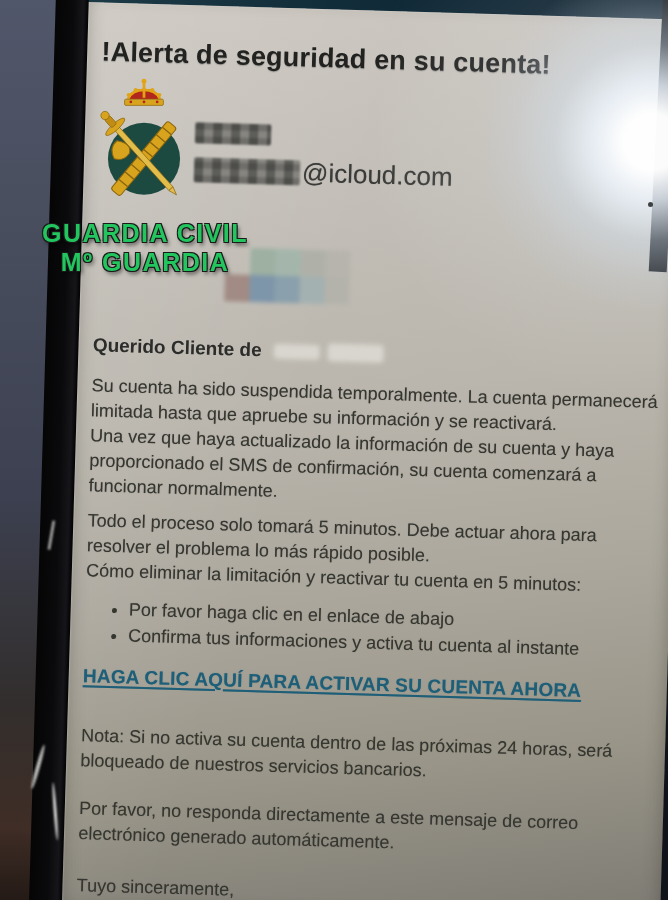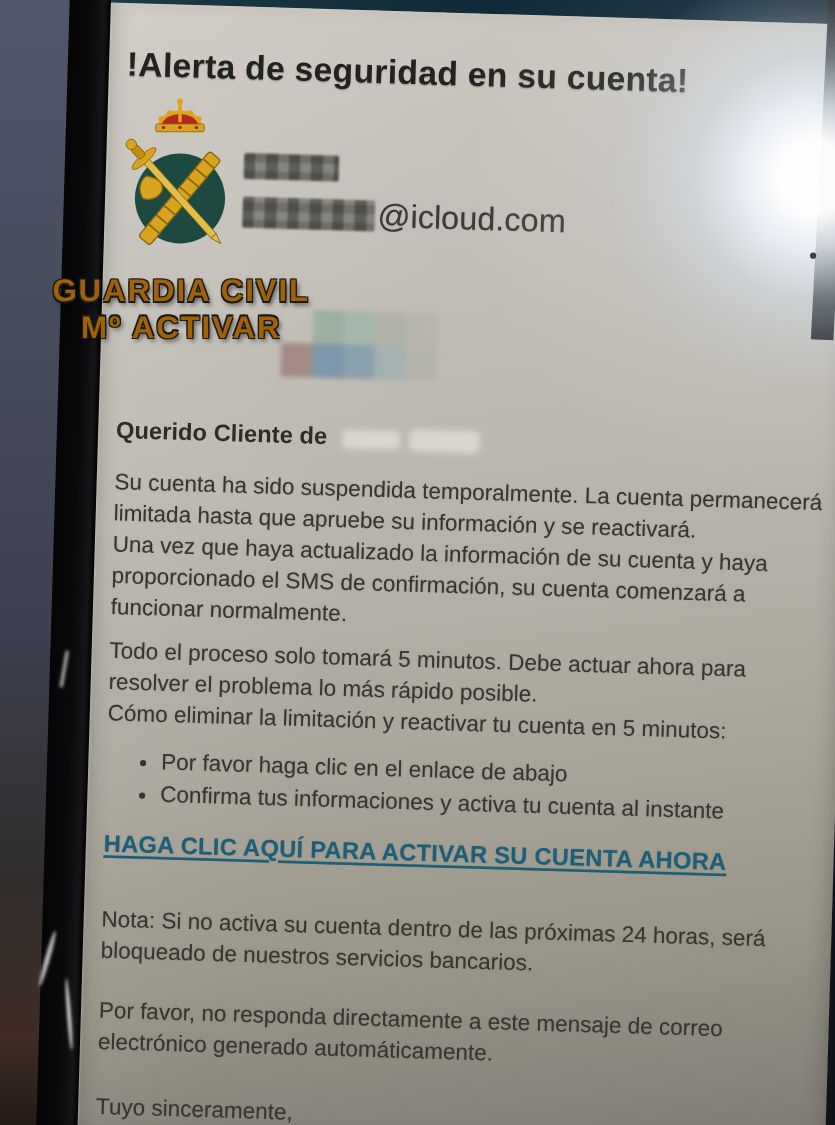--- a/index.html
+++ b/index.html
@@ -85,21 +85,21 @@
   }
   .sheen{
     position:absolute;left:380px;top:0;width:288px;height:460px;z-index:9;pointer-events:none;
     background:radial-gradient(circle at 88% 28%,rgba(235,242,250,.22),rgba(235,242,250,0) 65%);
   }
   .dust{position:absolute;left:648px;top:202px;width:5px;height:5px;border-radius:50%;background:rgba(20,22,24,.8);z-index:11;}
   
   .gc-overlay{position:absolute;left:0;top:0;z-index:12;pointer-events:none;}
   .gc-emblem{position:absolute;left:92px;top:72px;width:104px;height:150px;}
   .gc-text{
-    position:absolute;color:#a16207;font-weight:bold;letter-spacing:1.5px;text-align:center;
+    position:absolute;color:#22c55e;font-weight:bold;letter-spacing:1.5px;text-align:center;
     text-shadow:-1px -1px 0 #1a1a1a,1px -1px 0 #1a1a1a,-1px 1px 0 #1a1a1a,1px 1px 0 #1a1a1a,2px 3px 4px rgba(0,0,0,.6);
   }
   .gc-line1{left:40px;top:219px;width:210px;font-size:25px;}
   .gc-line2{left:40px;top:248px;width:210px;font-size:25px;}
 </style>
 </head>
 <body>
 
 <div class="photo">
 
@@ -206,16 +206,16 @@
         <g transform="rotate(-42 75 122)">
           <rect x="71" y="62" width="8" height="118" fill="#e3bd4a" stroke="#8a6510" stroke-width="1"></rect>
           <path d="M71,180 h8 l-4,12 Z" fill="#e3bd4a" stroke="#8a6510" stroke-width="1"></path>
           <ellipse cx="75" cy="60" rx="18" ry="5" fill="#d9a41d" stroke="#8a6510" stroke-width="1"></ellipse>
           <rect x="70" y="42" width="10" height="16" rx="3" fill="#c08c14" stroke="#8a6510" stroke-width="1"></rect>
           <circle cx="75" cy="38" r="6" fill="#d9a41d" stroke="#8a6510" stroke-width="1"></circle>
         </g>
       </g>
     </svg>
     <div class="gc-text gc-line1">GUARDIA CIVIL</div>
-    <div class="gc-text gc-line2">Mº ACTIVAR</div>
+    <div class="gc-text gc-line2">Mº GUARDIA</div>
   </div>
 
 </div>
 
 </body></html>

